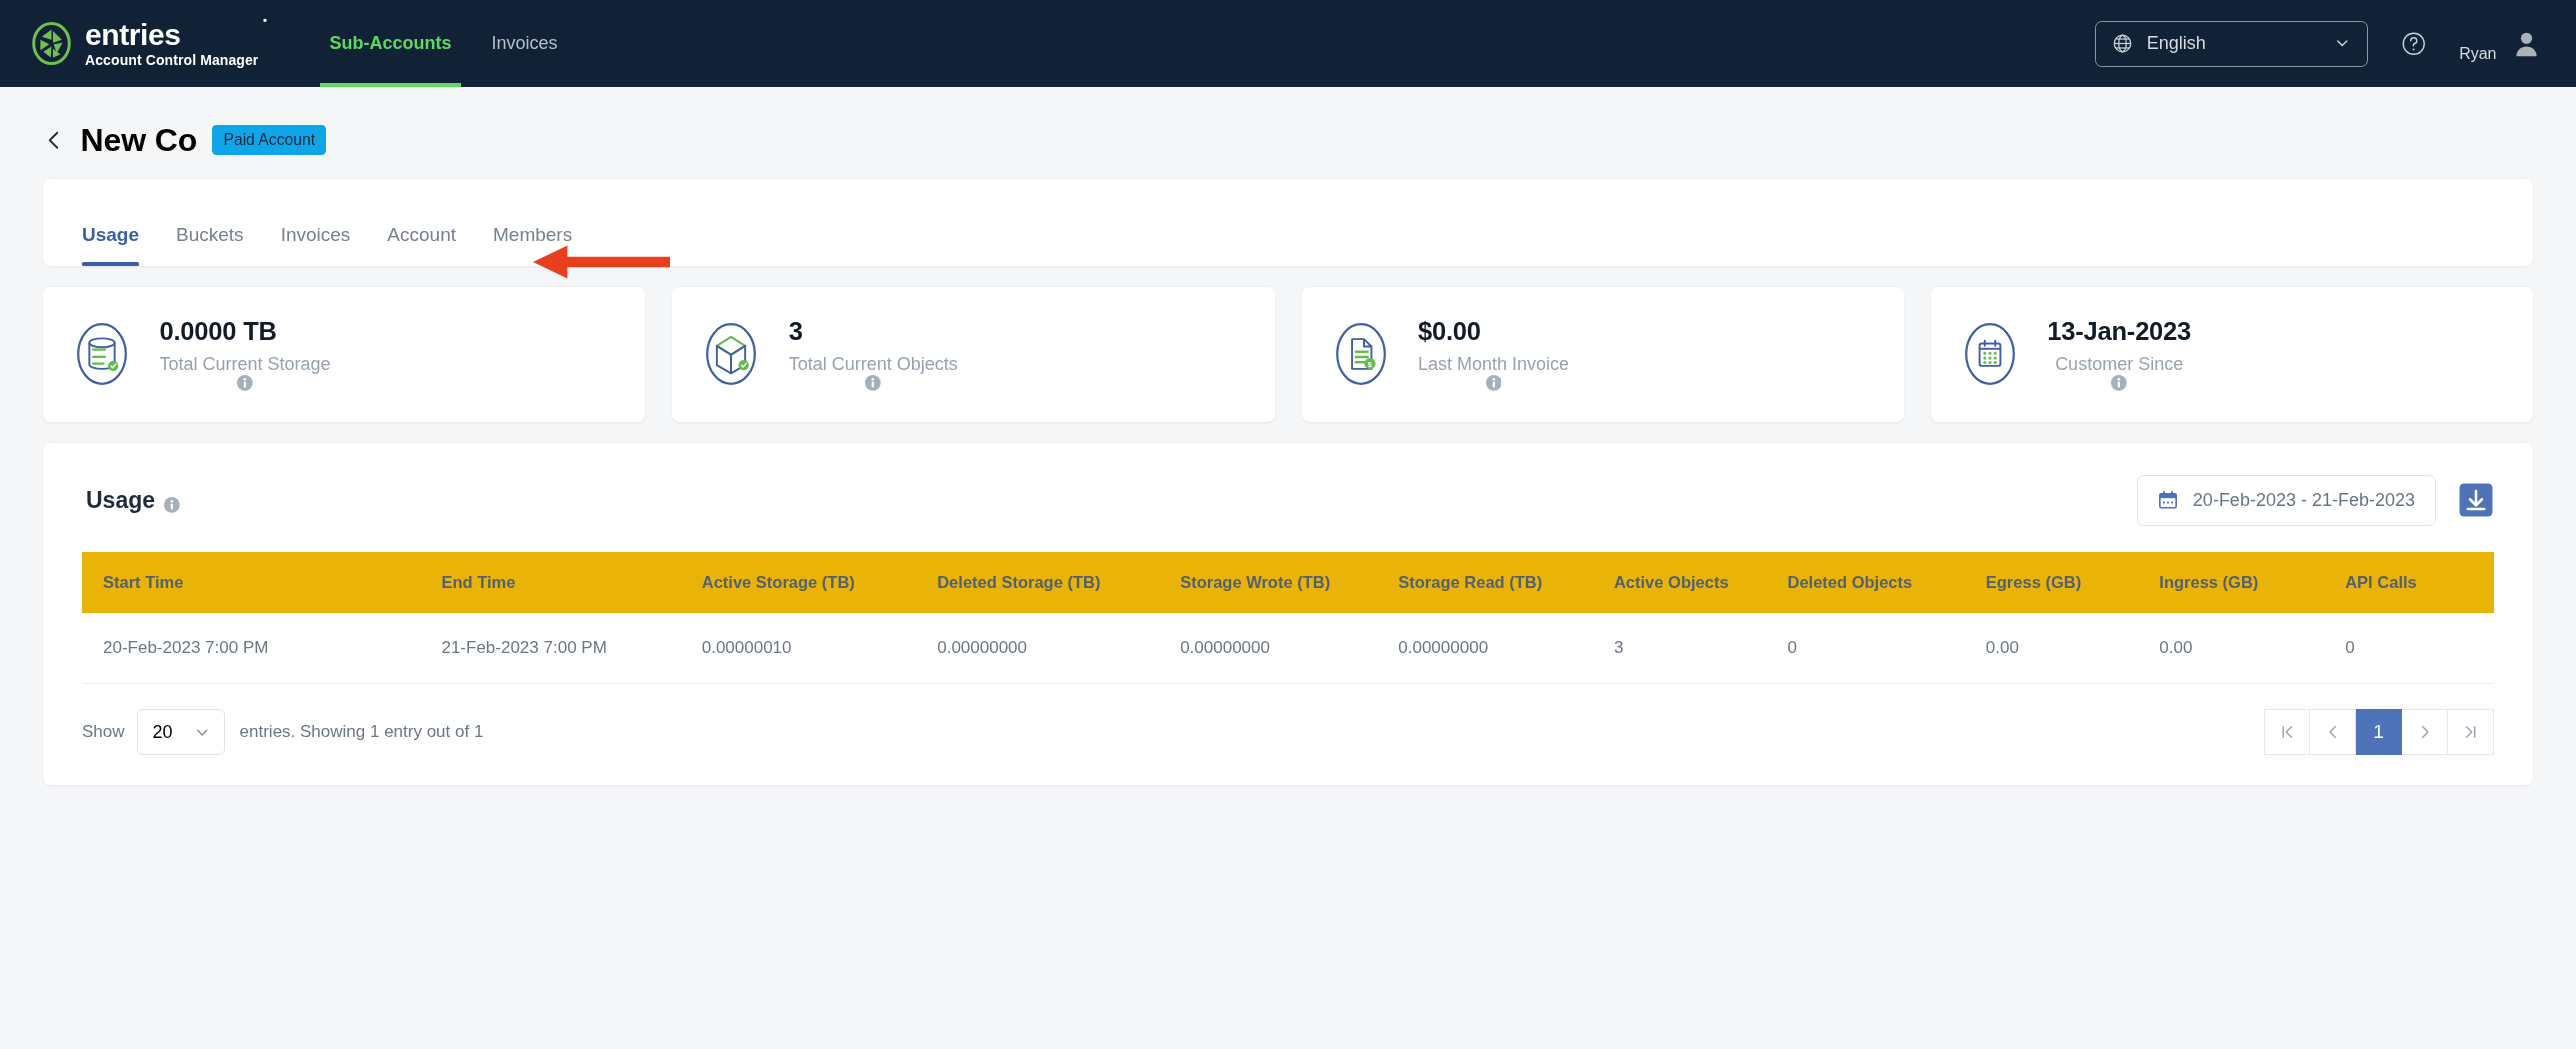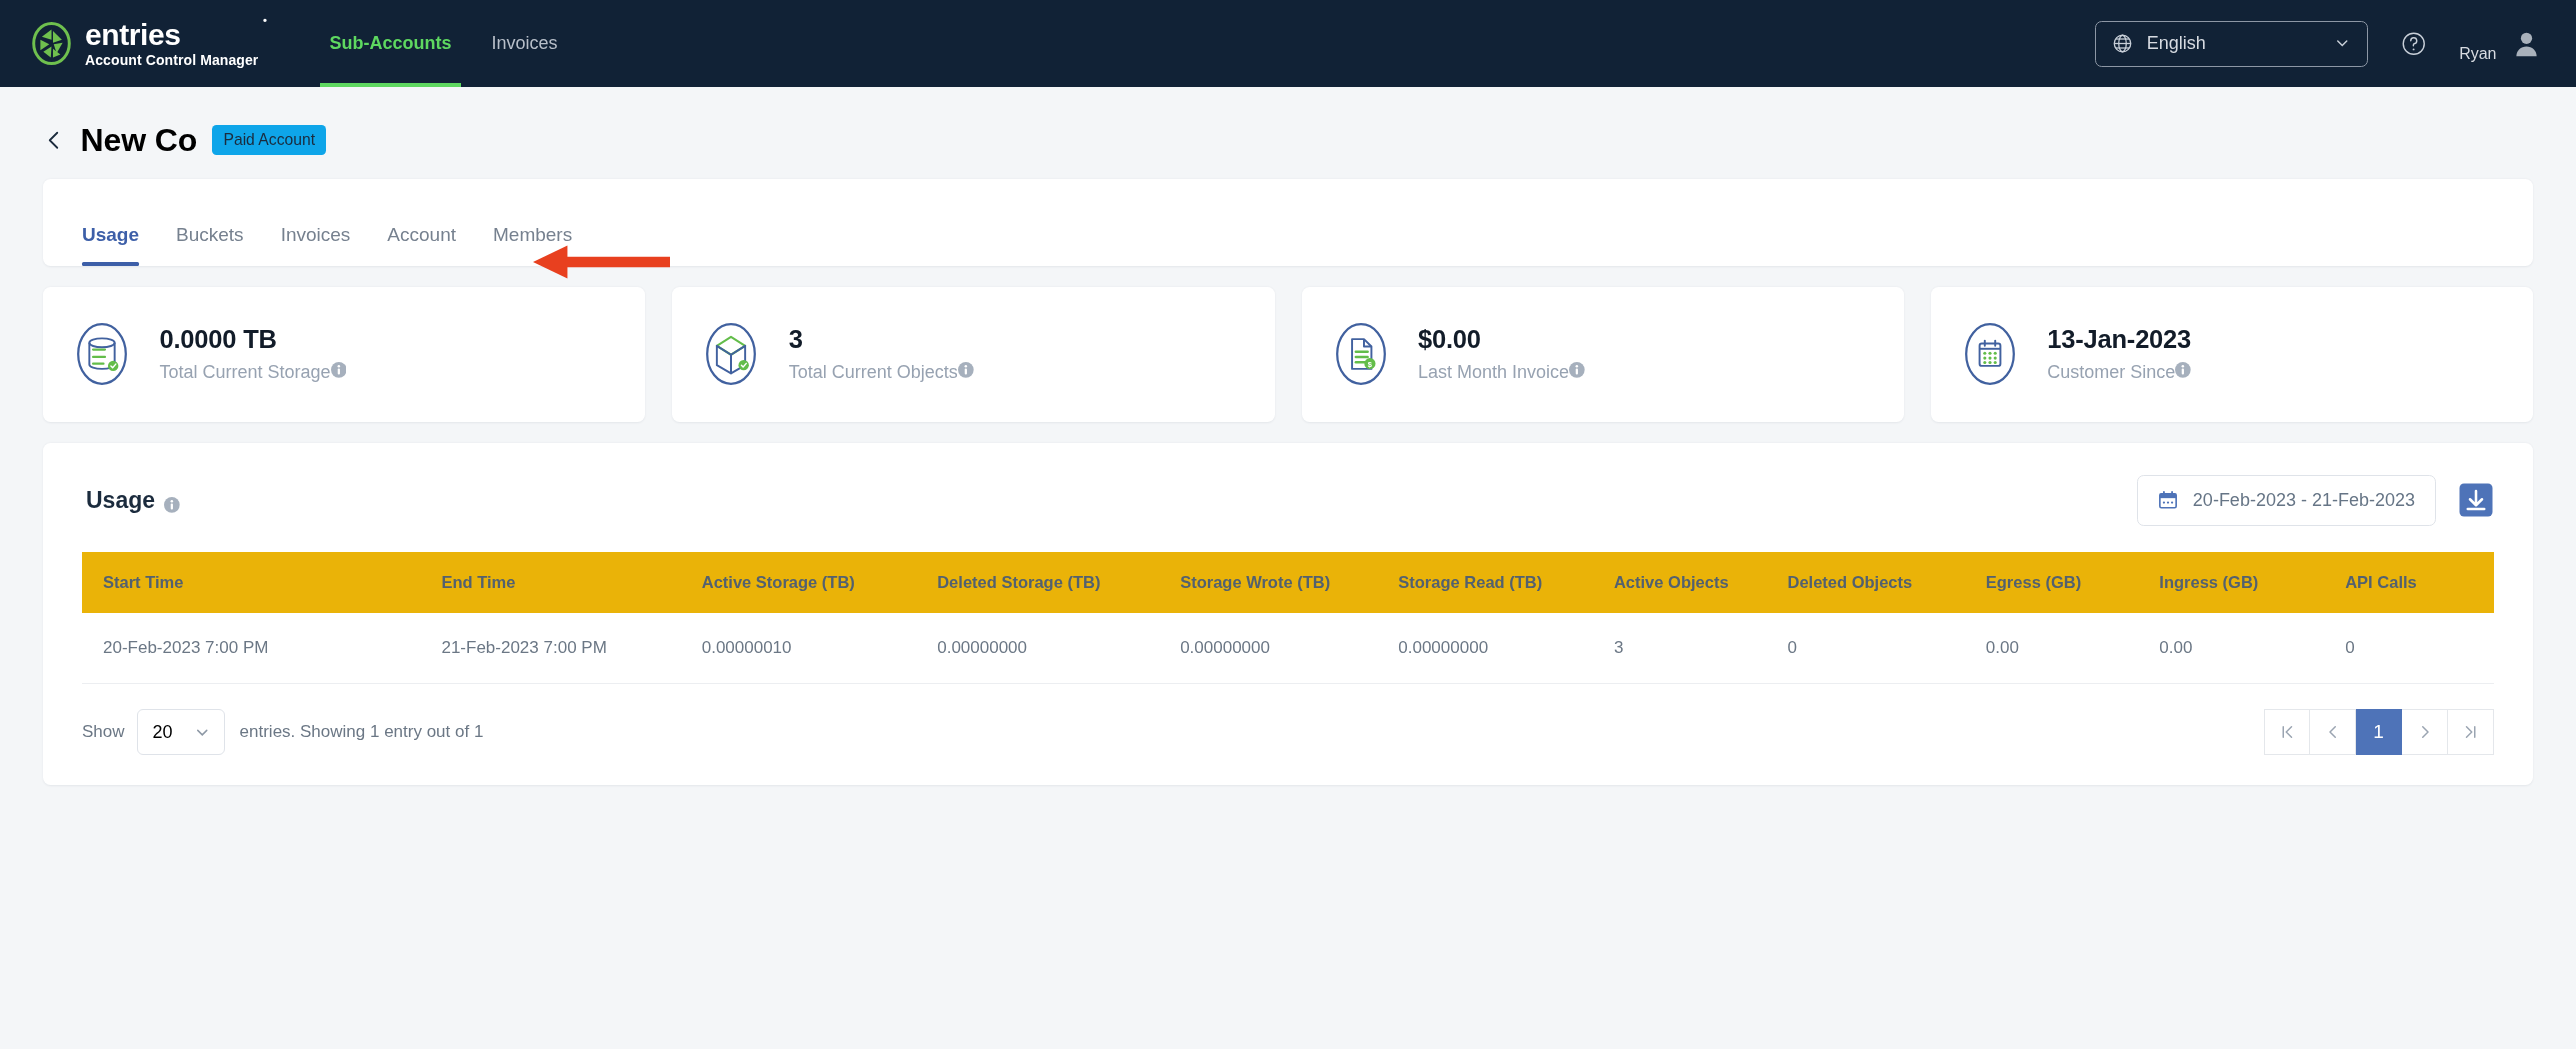--- a/index.html
+++ b/index.html
@@ -107,21 +107,21 @@
     flex: 1; background: #fff; border-radius: 7.5px;
     height: 135px; display: flex; align-items: center;
     padding-left: 27px; gap: 25.5px;
     box-shadow: 0 0.7px 2.2px rgba(16,30,54,0.07);
   }
   .stat-ico { width: 64px; height: 76px; flex: 0 0 64px; }
   .stat-txt { display: flex; flex-direction: column; gap: 7.5px; }
   .stat-value { font-size: 25.5px; font-weight: 700; color: #121c29; letter-spacing: -0.2px; }
   .stat-label {
     font-size: 18px; color: #97a2b1; display: flex;
-    gap: 0;
+    align-items: center; gap: 0; flex-direction: column;
   }
   .info-dot { width: 15.7px; height: 15.7px; flex: 0 0 15.7px; cursor: pointer; }
 
   
   .usage-panel { margin: 21px 43px 0 43px; padding: 0 0 30px 0; }
   .usage-head {
     display: flex; align-items: center;
     padding: 36px 39px 0 43px; height: 79px;
   }
   .usage-title {

